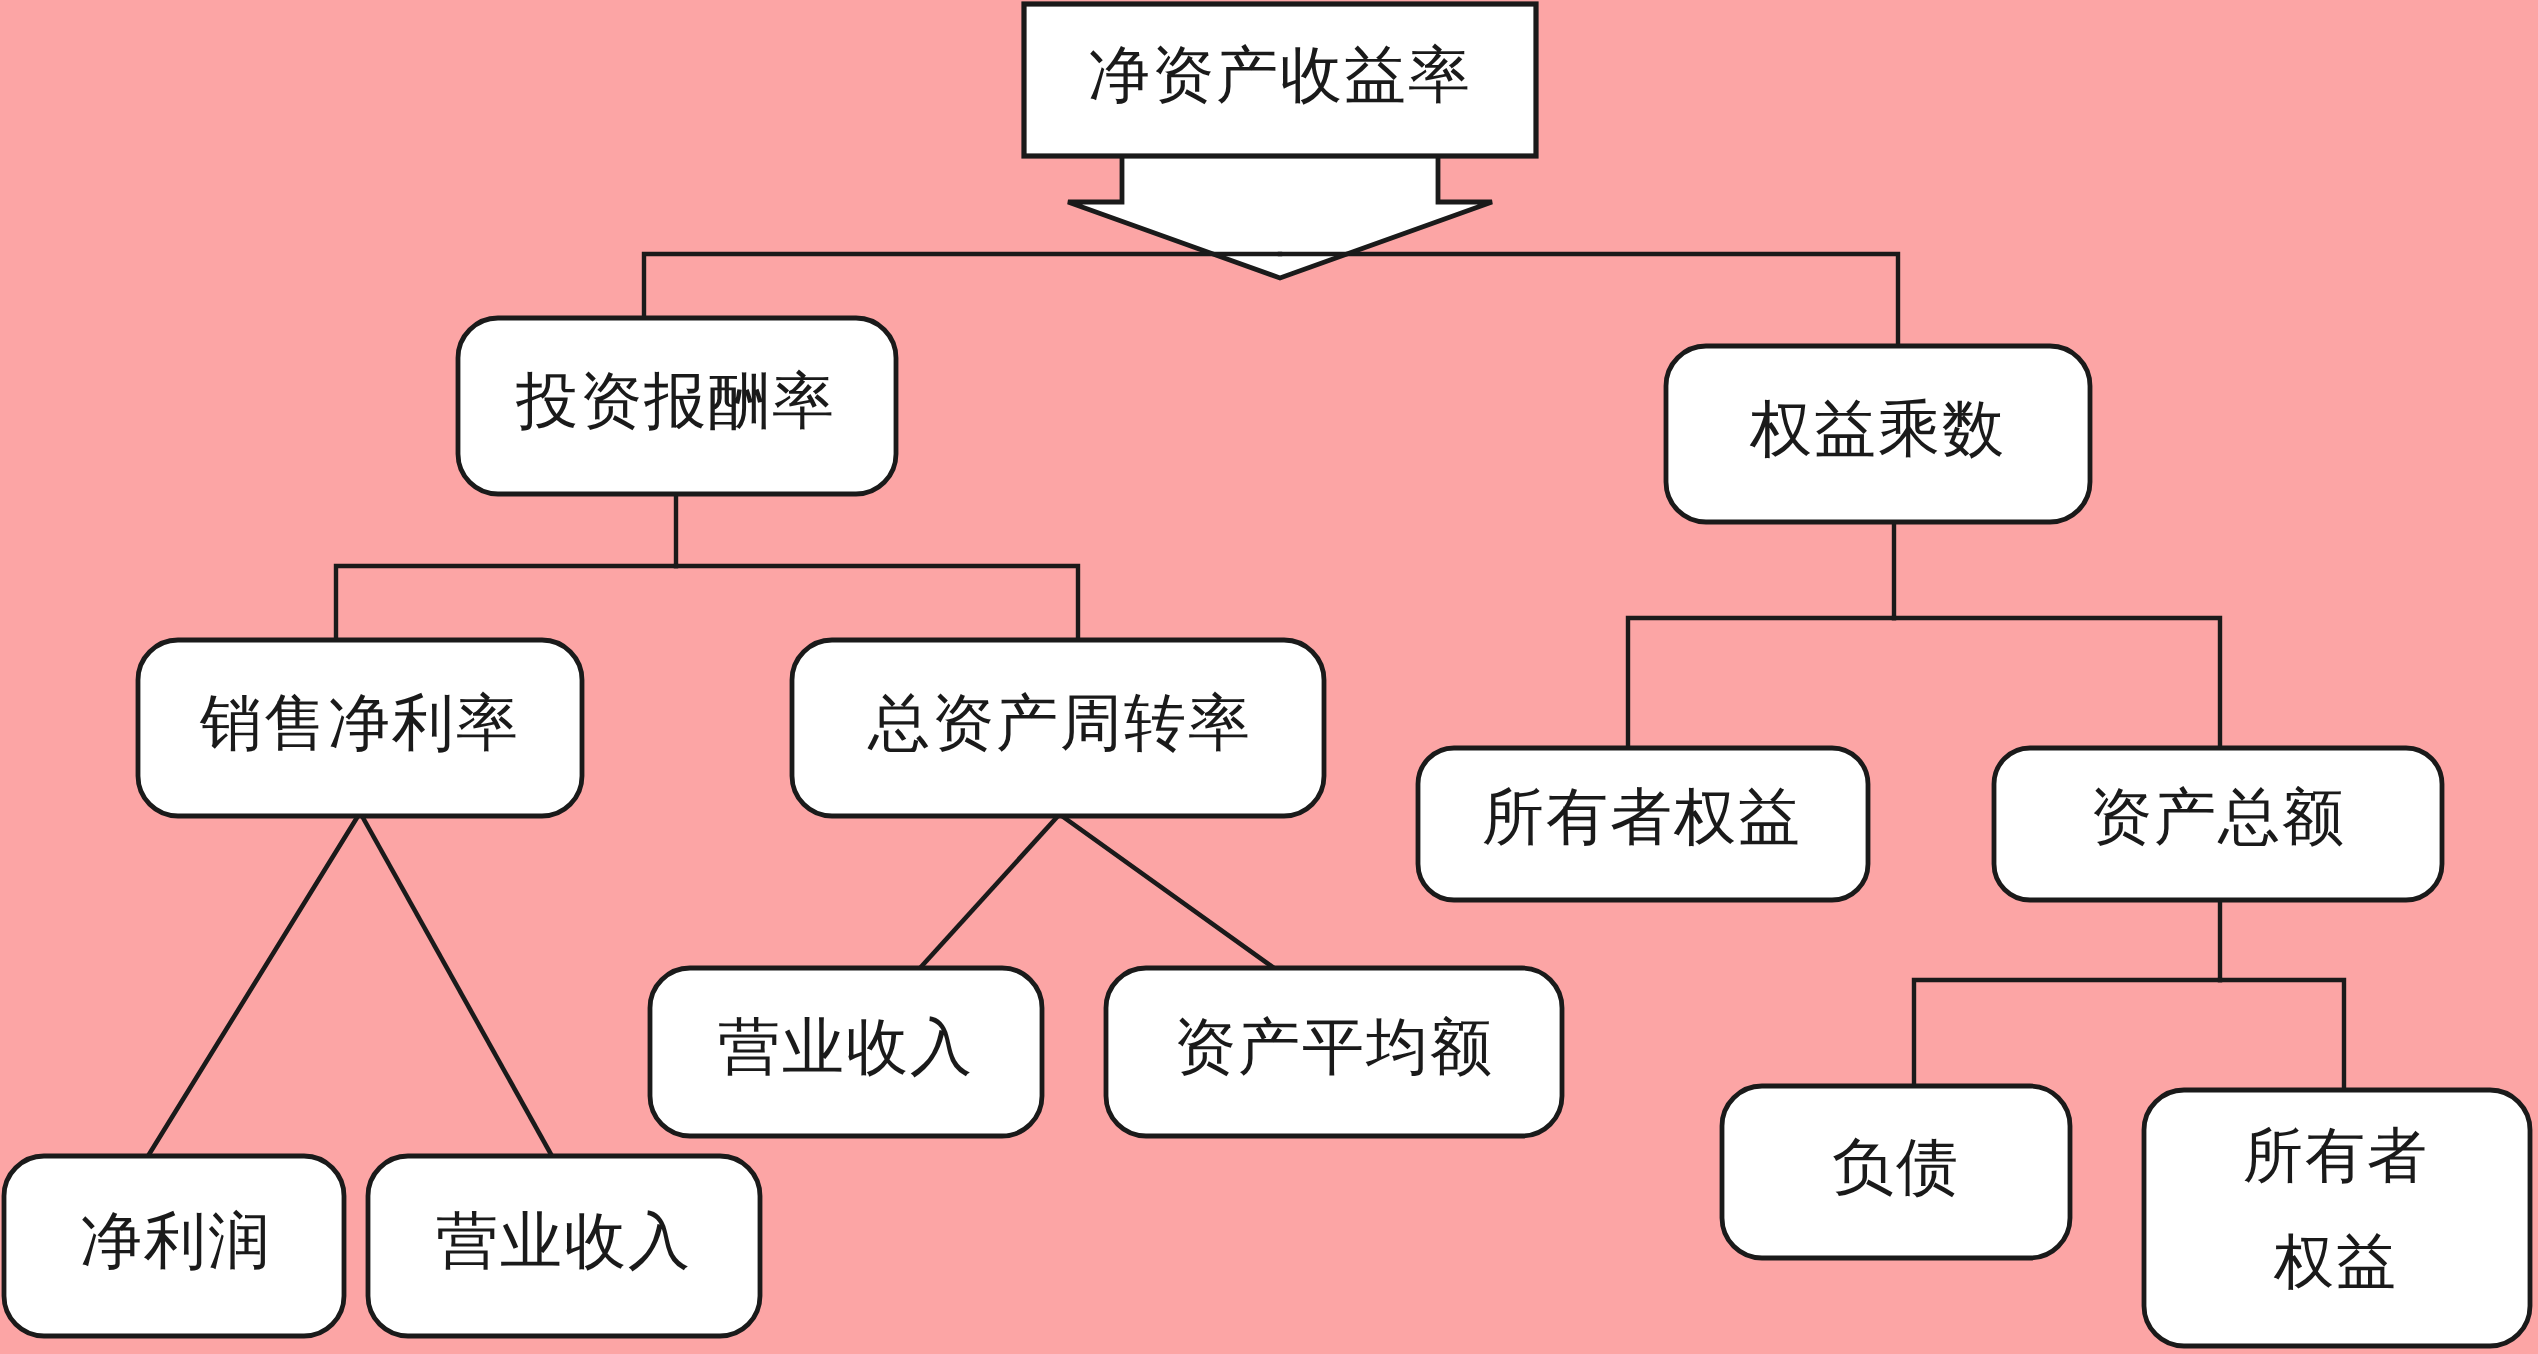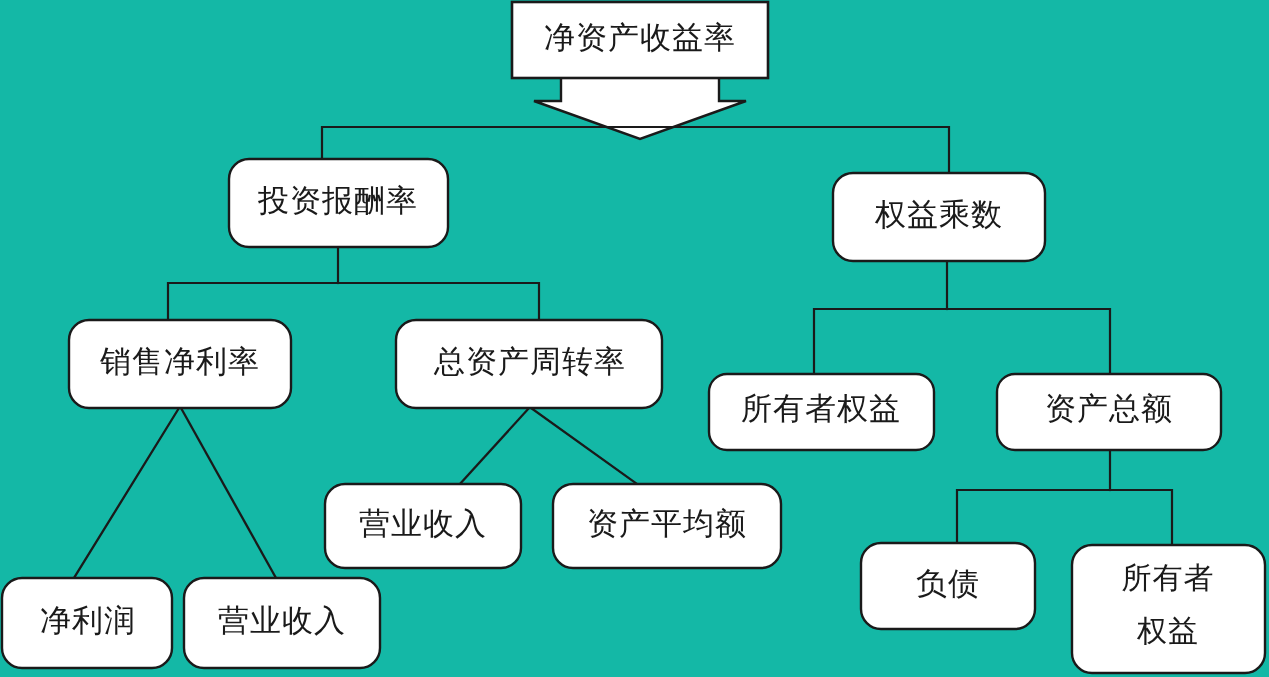--- a/index.html
+++ b/index.html
@@ -8,21 +8,21 @@
     padding: 0;
     background: #ffffff;
   }
   body {
     font-family: "Liberation Serif", "DejaVu Serif", serif;
   }
   #diagram-root {
     position: relative;
     width: 1269px;
     height: 677px;
-    background: #14b8a6;
+    background: #fca5a5;
     overflow: hidden;
   }
   svg#flow {
     display: block;
     width: 1269px;
     height: 677px;
   }
   .node-shape {
     fill: #ffffff;
     stroke: #1a1a1a;

